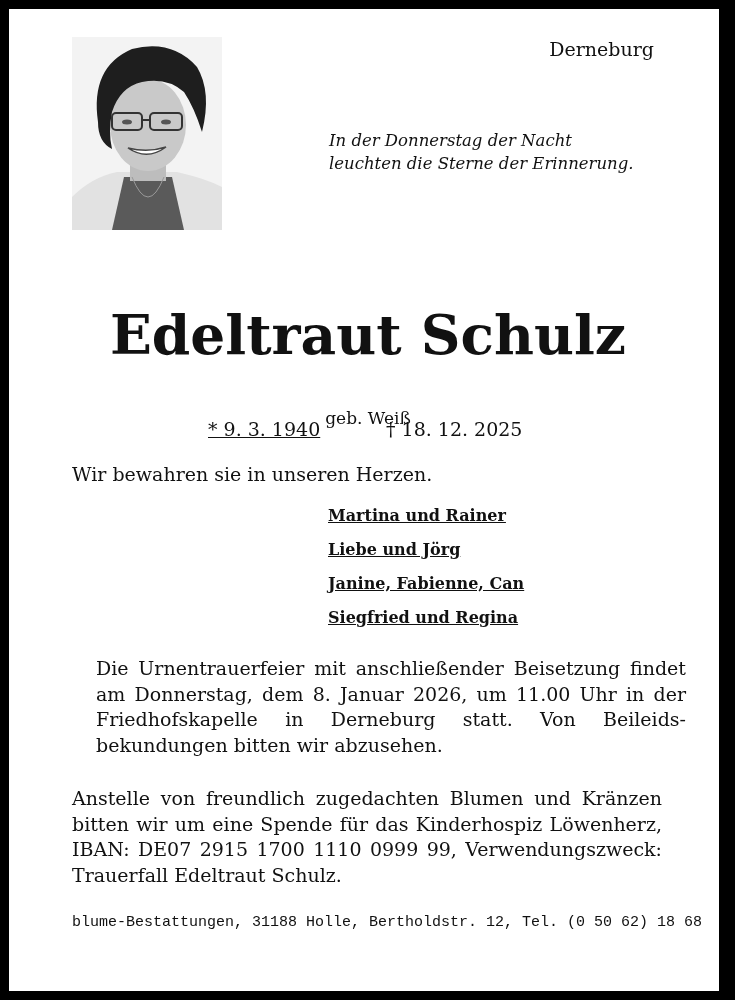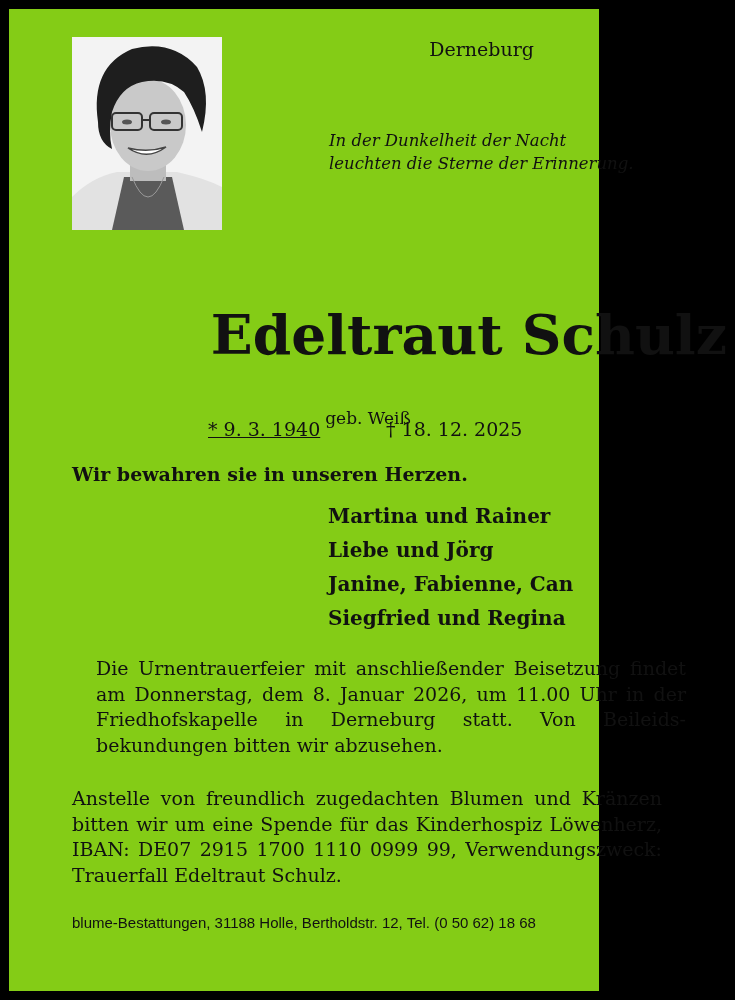--- a/index.html
+++ b/index.html
@@ -10,23 +10,23 @@
     body {
       width: 735px;
       height: 1000px;
       position: relative;
       overflow: hidden;
     }
     .card {
       position: absolute;
       left: 9px;
       top: 9px;
-      width: 590px;
+      width: 710px;
       height: 982px;
-      background: #84cc16;
+      background: #ffffff;
       color: #111111;
       font-family: "DejaVu Serif", "Liberation Serif", serif;
     }
     .abs { position: absolute; }
 
     .place {
       right: 65px;
       top: 29px;
       font-size: 19px;
       text-align: right;
@@ -56,21 +56,21 @@
       left: 63px;
       top: 243px;
       font-size: 19px;
       white-space: nowrap;
     }
 
     .name {
       left: 0;
       width: 718px;
       top: 296px;
-      text-align: right;
+      text-align: center;
       font-size: 55px;
       font-weight: bold;
       font-family: "DejaVu Serif", "Liberation Serif", serif;
       letter-spacing: 0px;
       white-space: nowrap;
       line-height: 60px;
     }
 
     .birthname {
       left: 0;
@@ -88,51 +88,51 @@
       white-space: nowrap;
     }
     .born { left: 199px; text-decoration: underline; }
     .died { left: 377px; }
 
     .keep {
       left: 63px;
       top: 454px;
       font-size: 19px;
       white-space: nowrap;
-      font-weight: bold;
     }
 
     .family {
       left: 319px;
       top: 490px;
-      font-size: 20px;
+      font-size: 16px;
       font-weight: bold;
       line-height: 34px;
       white-space: nowrap;
+      text-decoration: underline;
     }
     .family div { height: 34px; }
 
     .para {
       left: 63px;
       width: 590px;
       font-size: 19px;
       line-height: 25.5px;
       text-align: justify;
       text-align-last: left;
     }
     .para1 { top: 647px; margin-left: 24px; }
     .para2 { top: 777px; }
 
     .footer {
       left: 63px;
       width: 590px;
       top: 905px;
       font-size: 15px;
       white-space: nowrap;
-      font-family: Liberation Sans, sans-serif;
+      font-family: Liberation Mono, monospace;
     }
   </style>
 </head>
 <body>
 
 <div class="card">
 
   <div class="abs place">Derneburg</div>
 
   <div class="abs photo" aria-label="Portrait photo of Edeltraut Schulz">
@@ -155,21 +155,21 @@
       <ellipse cx="55" cy="85" rx="5" ry="2.5" fill="#555"></ellipse>
       <ellipse cx="94" cy="85" rx="5" ry="2.5" fill="#555"></ellipse>
 
       <path d="M56 111 Q75 124 94 110 Q76 116 56 111 Z" fill="#ffffff" stroke="#444" stroke-width="1.5"></path>
 
       <path d="M60 140 Q76 180 92 140" fill="none" stroke="#999" stroke-width="1"></path>
     </svg>
   </div>
 
   <div class="abs quote">
-    <div>In der Dunkelheit der Nacht</div>
+    <div>In der Donnerstag der Nacht</div>
     <div>leuchten die Sterne der Erinnerung.</div>
   </div>
 
 
   <div class="abs name">Edeltraut Schulz</div>
 
   <div class="abs birthname">geb. Weiß</div>
 
   <div class="abs dates born">* 9. 3. 1940</div>
   <div class="abs dates died">† 18. 12. 2025</div>

